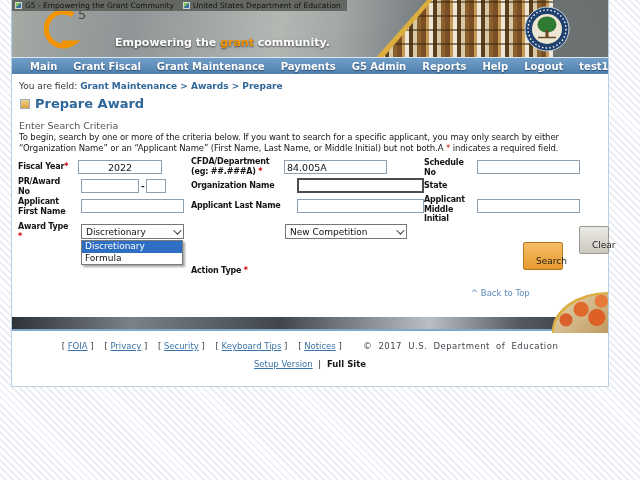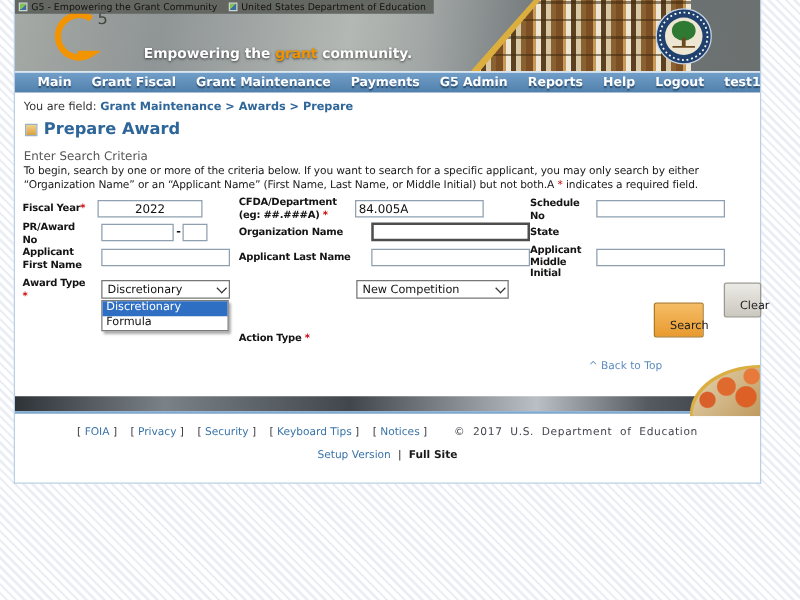--- a/index.html
+++ b/index.html
@@ -79,21 +79,21 @@
     background:
       radial-gradient(circle at 25% 68%,#d95f2b 0 6px,rgba(0,0,0,0) 7px),
       radial-gradient(circle at 52% 42%,#e06a2e 0 7px,rgba(0,0,0,0) 8px),
       radial-gradient(circle at 80% 62%,#dd6026 0 8px,rgba(0,0,0,0) 9px),
       radial-gradient(circle at 88% 22%,#e77a3a 0 6px,rgba(0,0,0,0) 7px),
       linear-gradient(135deg,#e8d9b8,#bf9a5e);
     box-shadow:inset 2px 2px 0 #dcae3e;}
   
   .footer-line{position:absolute;width:100%;text-align:center;font-size:8.5px;color:#3c3c46;white-space:nowrap;}
   .f1{top:341px;} .f2{top:359px;}
-  .flink{color:#3a74a8;cursor:pointer;}
+  .flink{color:#3a74a8;cursor:pointer;text-decoration:underline;}
   .fbrk{color:#3c3c46;}
   .fgap{display:inline-block;width:8px;}
   .copyright{letter-spacing:.5px;word-spacing:3px;color:#44444e;}
   .full-site{font-weight:bold;color:#191919;cursor:pointer;}
   .fsep{padding:0 3px;color:#222;}
 </style>
 </head>
 <body>
 
 <div id="content">

